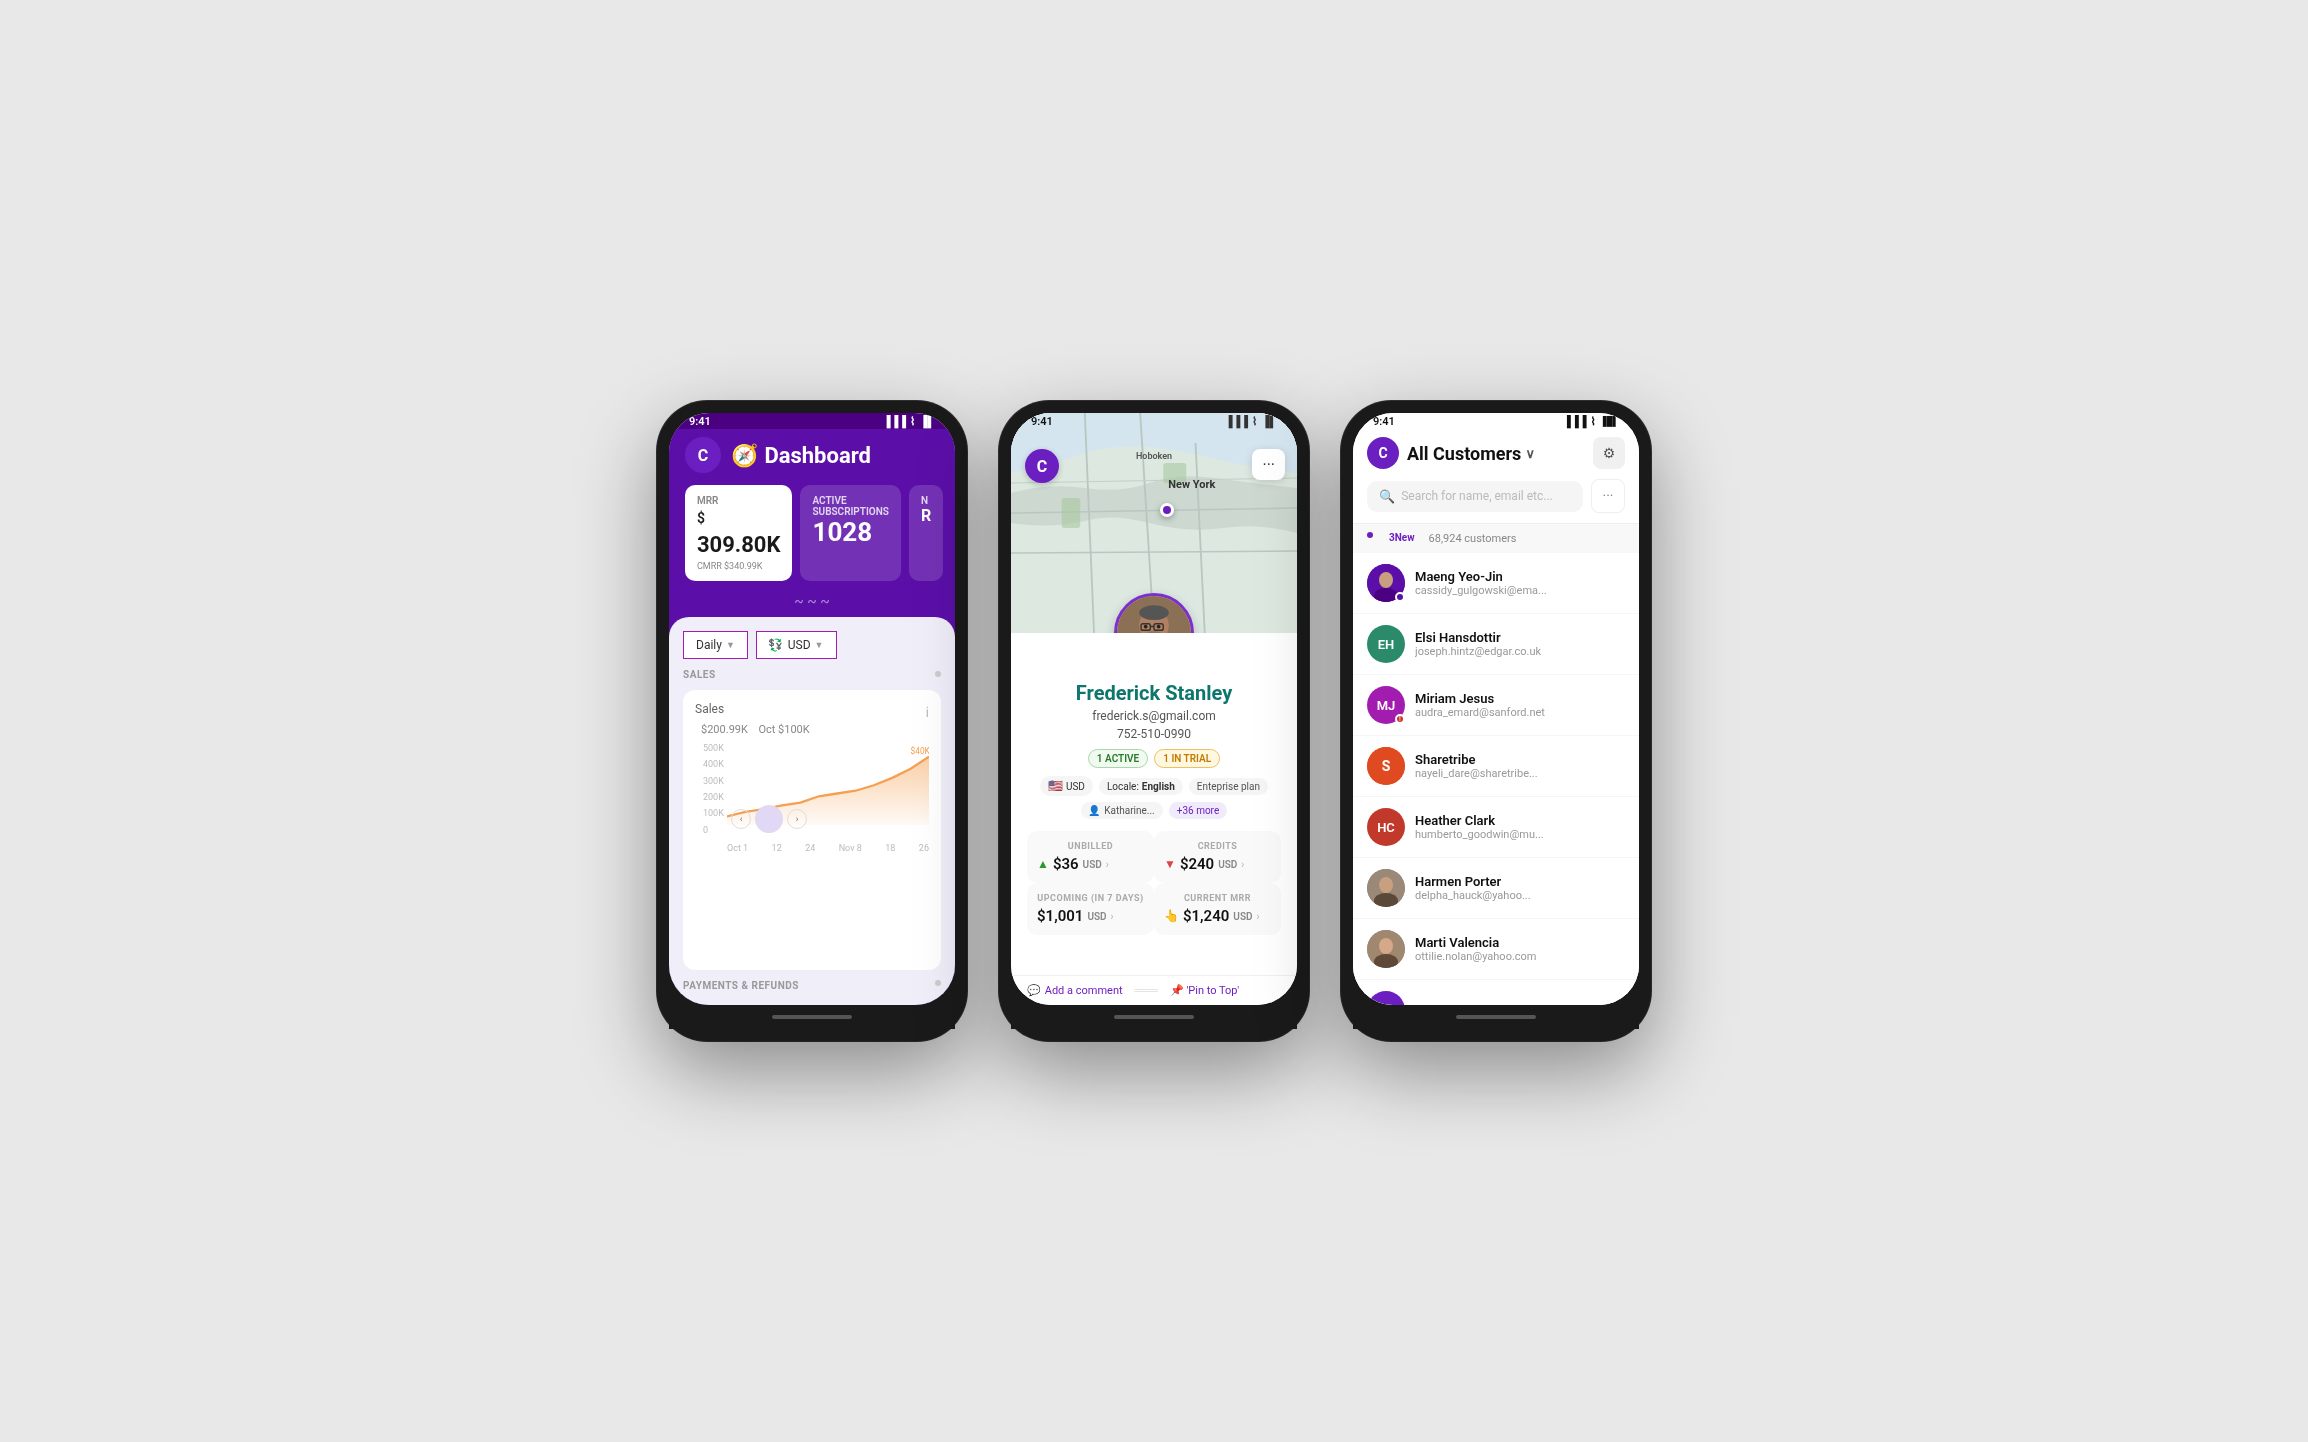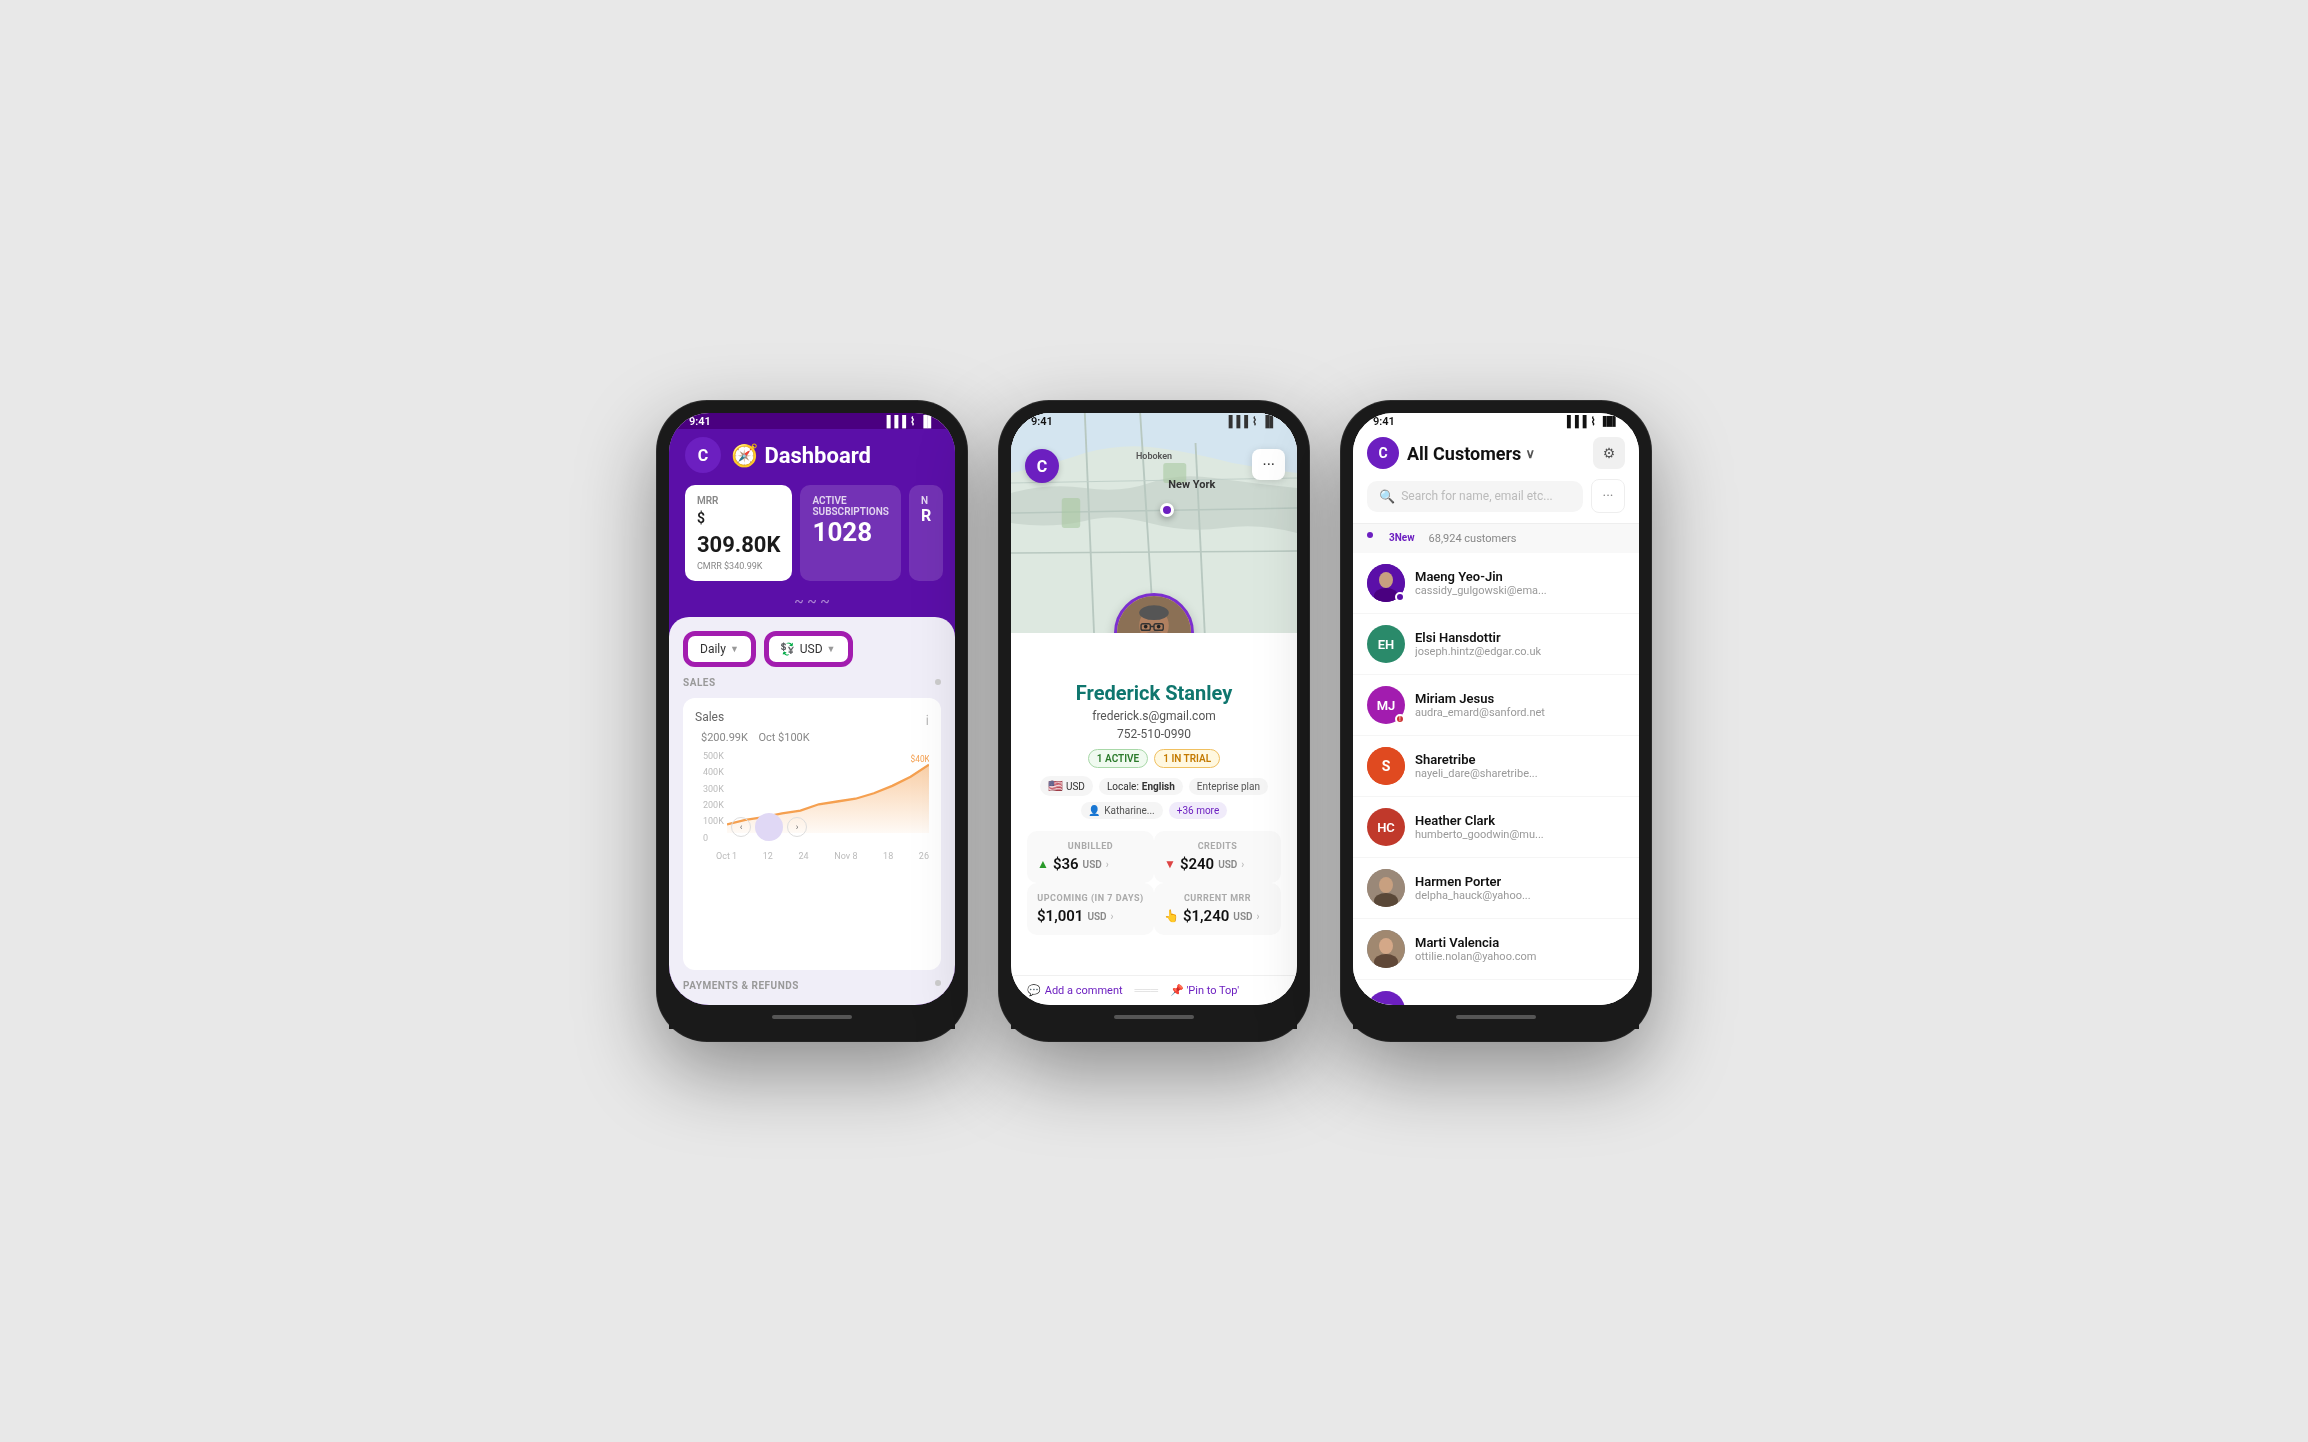--- a/index.html
+++ b/index.html
@@ -137,22 +137,22 @@
       display: flex;
       flex-direction: column;
       gap: 10px;
     }
     .filter-row {
       display: flex;
       gap: 8px;
     }
     .filter-btn {
       background: #fff;
-      border: 5px solid #a21caf;
-      border-radius: 12px;
+      border: 1px solid #a21caf;
+      border-radius: 0;
       padding: 6px 12px;
       font-size: 12px;
       color: #333;
       display: flex; align-items: center; gap: 4px;
       cursor: pointer;
     }
     .filter-btn .chevron { font-size: 9px; color: #999; }
     .currency-icon { font-size: 12px; }
 
     .section-label {
@@ -191,21 +191,21 @@
       display: flex; flex-direction: column; justify-content: space-between;
       font-size: 9px; color: #bbb;
       width: 32px;
     }
     .chart-svg {
       position: absolute;
       left: 32px; right: 0; top: 0; bottom: 18px;
     }
     .x-labels {
       position: absolute;
-      bottom: 0; left: 21px; right: 0;
+      bottom: 0; left: 32px; right: 0;
       display: flex; justify-content: space-between;
       font-size: 9px; color: #bbb;
     }
     .nav-arrows {
       display: flex; gap: 4px; align-items: center;
       position: absolute; bottom: 20px; left: 36px;
     }
     .nav-arrow {
       width: 20px; height: 20px; border-radius: 50%;
       border: 1px solid #ddd;

